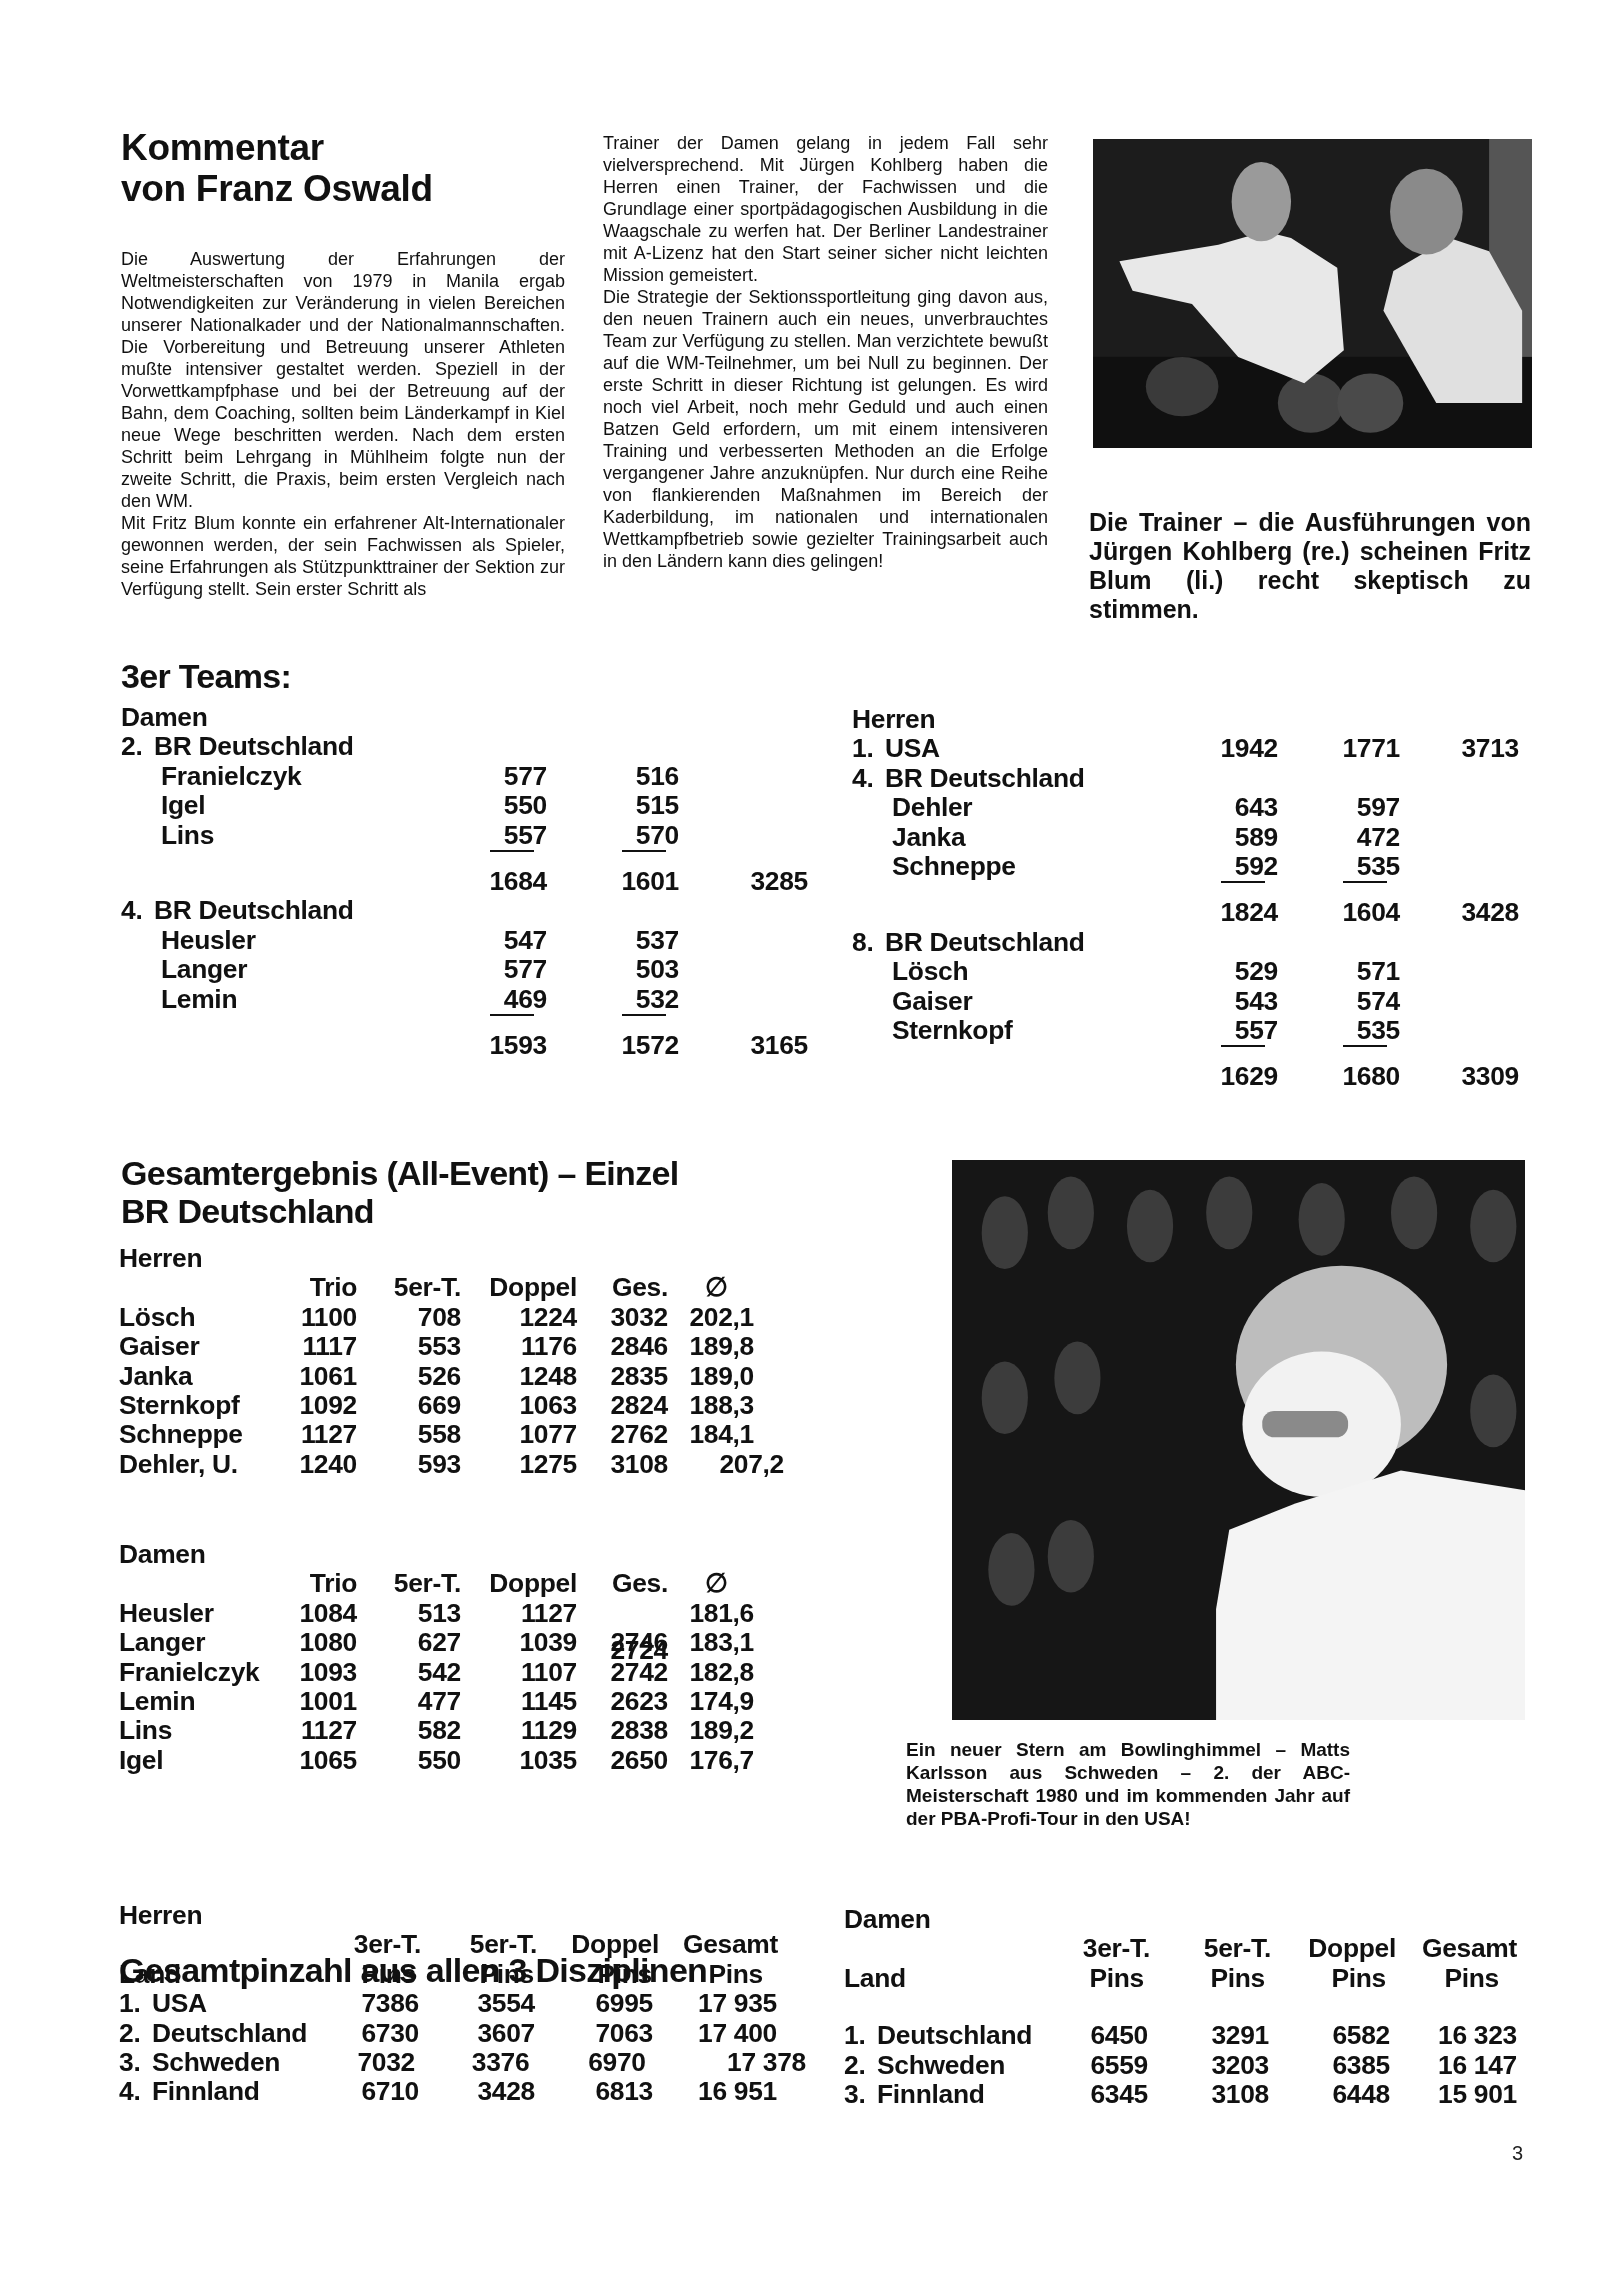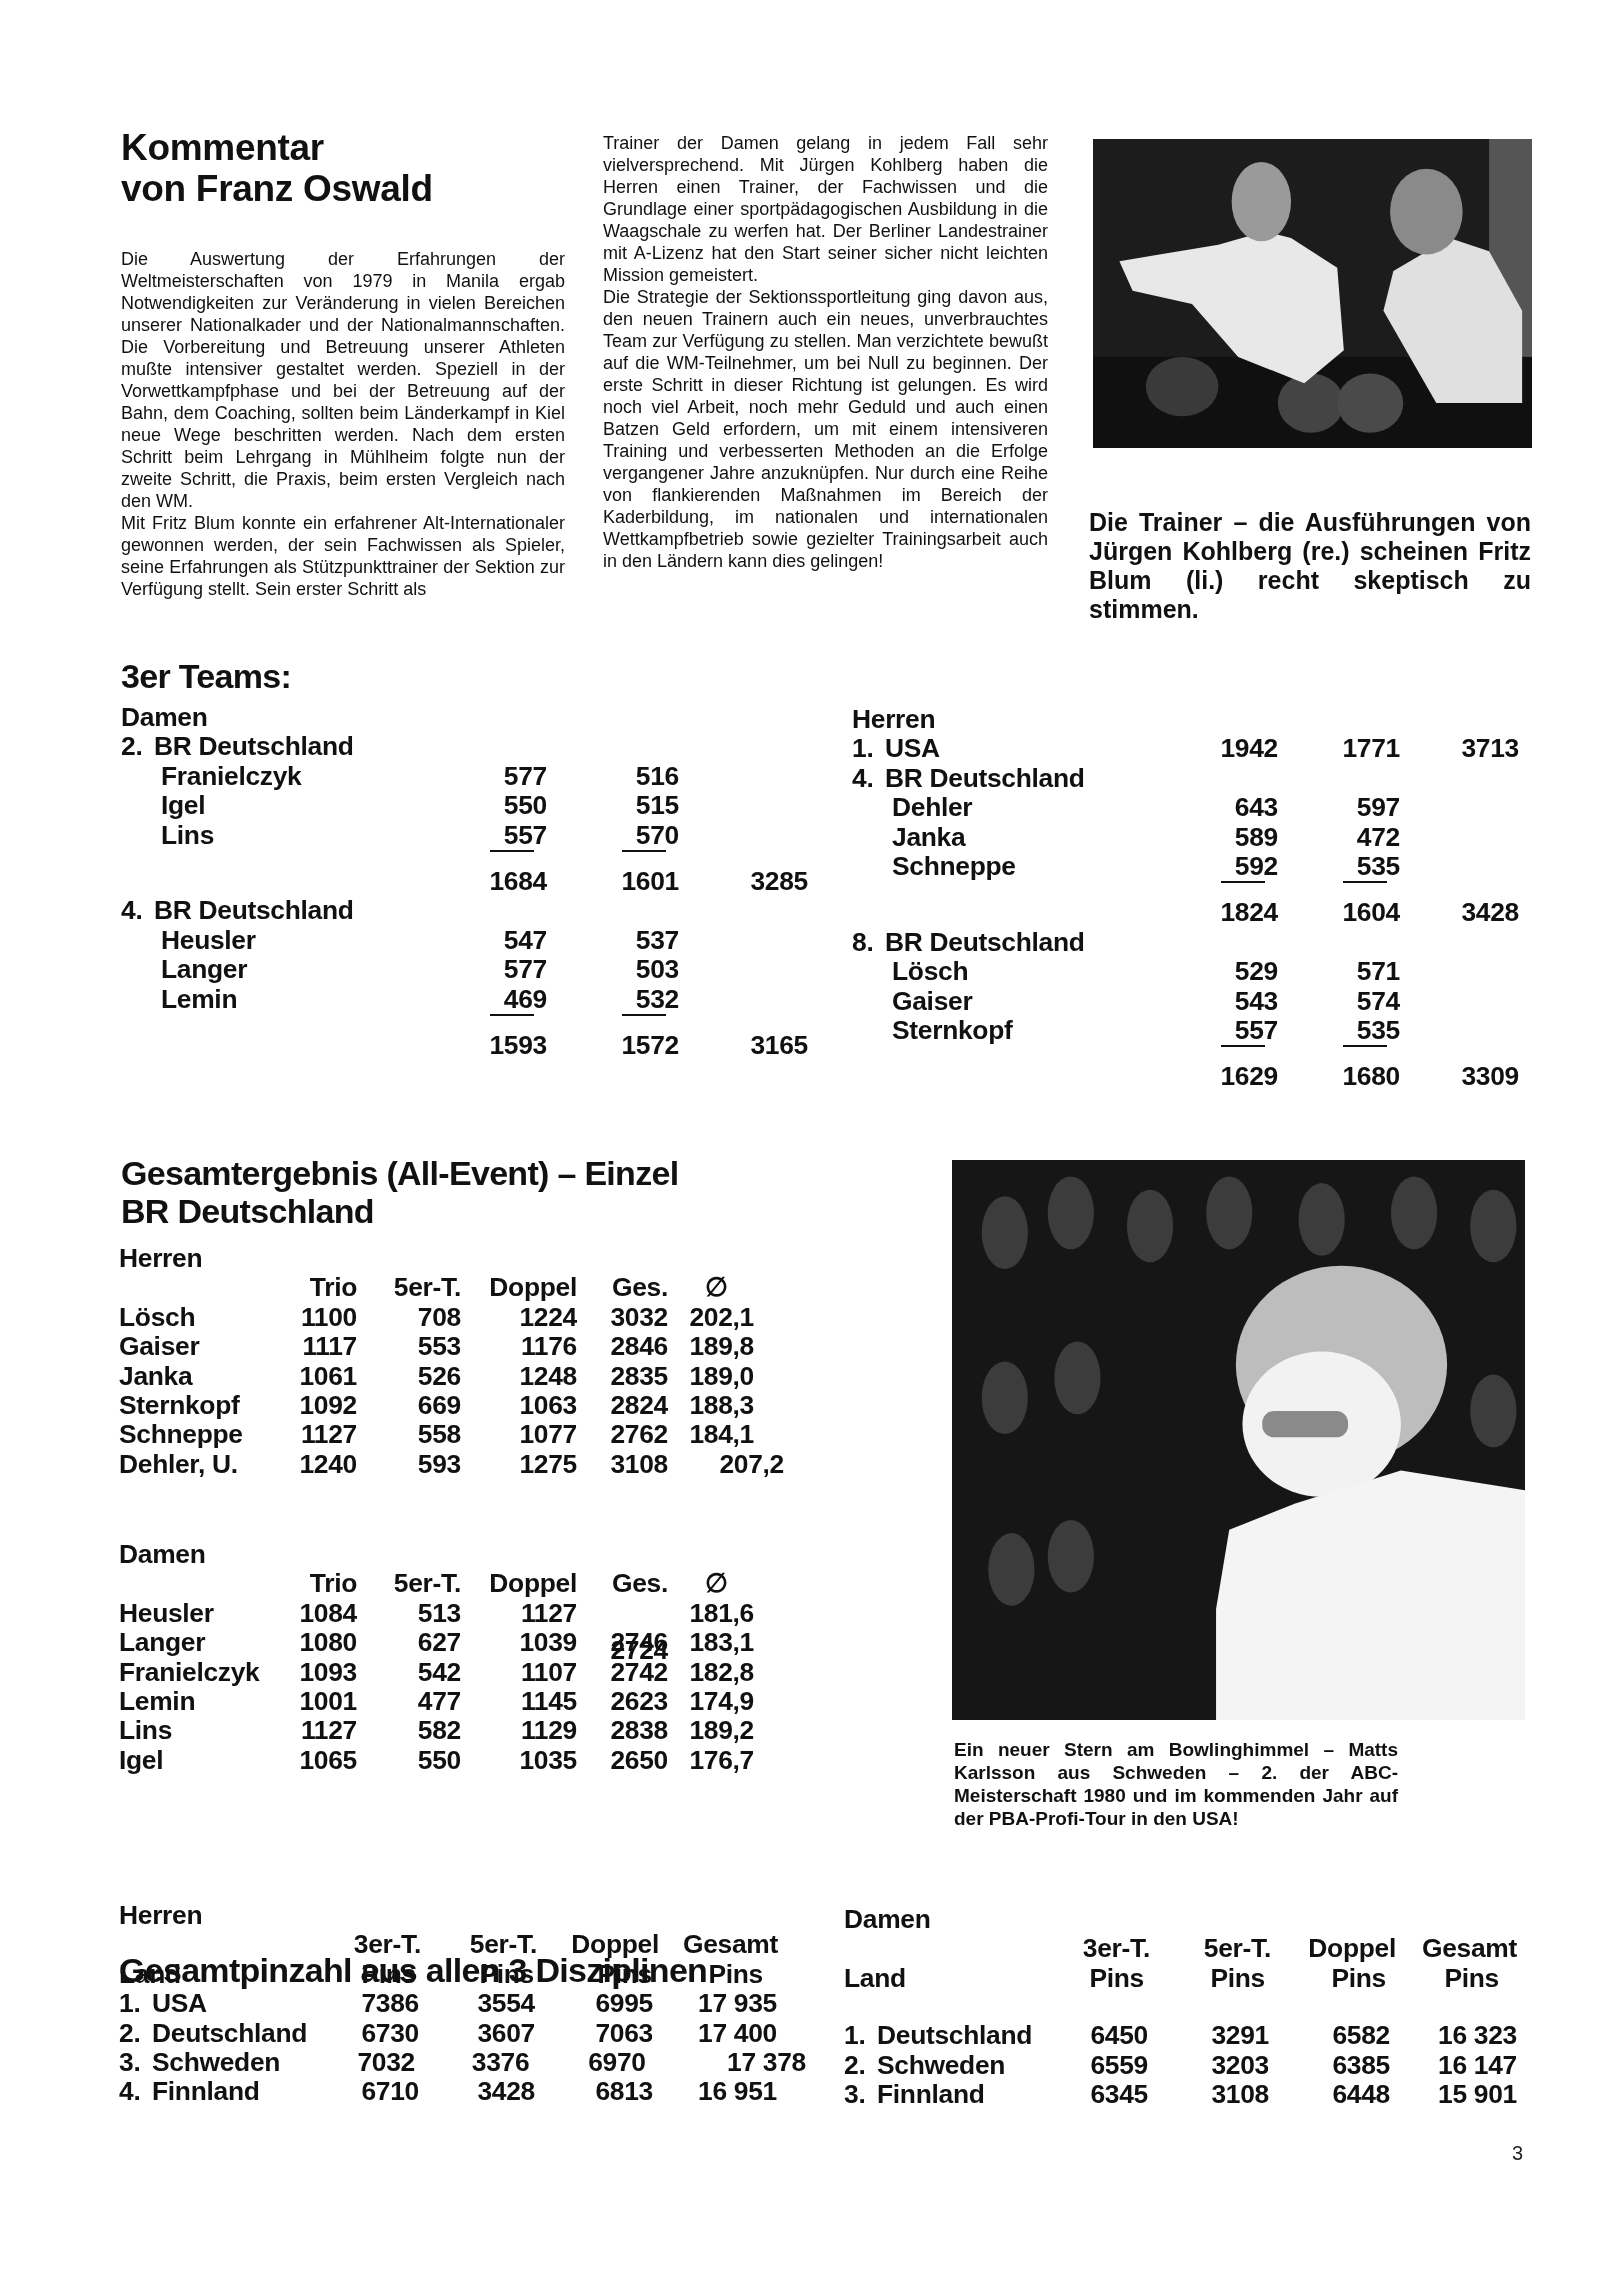--- a/index.html
+++ b/index.html
@@ -355,21 +355,21 @@
       <ellipse cx="90" cy="620" rx="35" ry="55"></ellipse>
         <ellipse cx="180" cy="600" rx="35" ry="55"></ellipse>
       <ellipse cx="820" cy="380" rx="35" ry="55"></ellipse>
     </g>
     <ellipse cx="590" cy="310" rx="160" ry="150" fill="#bdbdbd"></ellipse>
     <ellipse cx="560" cy="400" rx="120" ry="110" fill="#f2f2f2"></ellipse>
     <path d="M420 560 L520 520 L680 470 L868 500 L868 848 L400 848 L400 680 Z" fill="#f4f4f4"></path>
     <rect x="470" y="380" width="130" height="40" rx="18" fill="#444" opacity="0.6"></rect>
   </svg>
 </div>
-<div class="abs caption-sm" style="left:954px; top:1738px; width:444px;">Ein neuer Stern am Bowlinghimmel – Matts Karlsson aus Schweden – 2. der ABC-Meisterschaft 1980 und im kommenden Jahr auf der PBA-Profi-Tour in den USA!</div>
+<div class="abs caption-sm" style="left:906px; top:1738px; width:444px;">Ein neuer Stern am Bowlinghimmel – Matts Karlsson aus Schweden – 2. der ABC-Meisterschaft 1980 und im kommenden Jahr auf der PBA-Profi-Tour in den USA!</div>
 
 <div class="abs sect-title" style="left:119px; top:1951px;">Gesamtpinzahl aus allen 3 Disziplinen</div>
 
 <div class="abs tbl" style="left:119px; top:1901px; width:687px;">
   <div class="row">
       <span>Herren</span>
     </div>
   <div class="row">
     <span style="width:198px;"></span>
     <span class="c" style="width:104px;">3er-T.</span>

